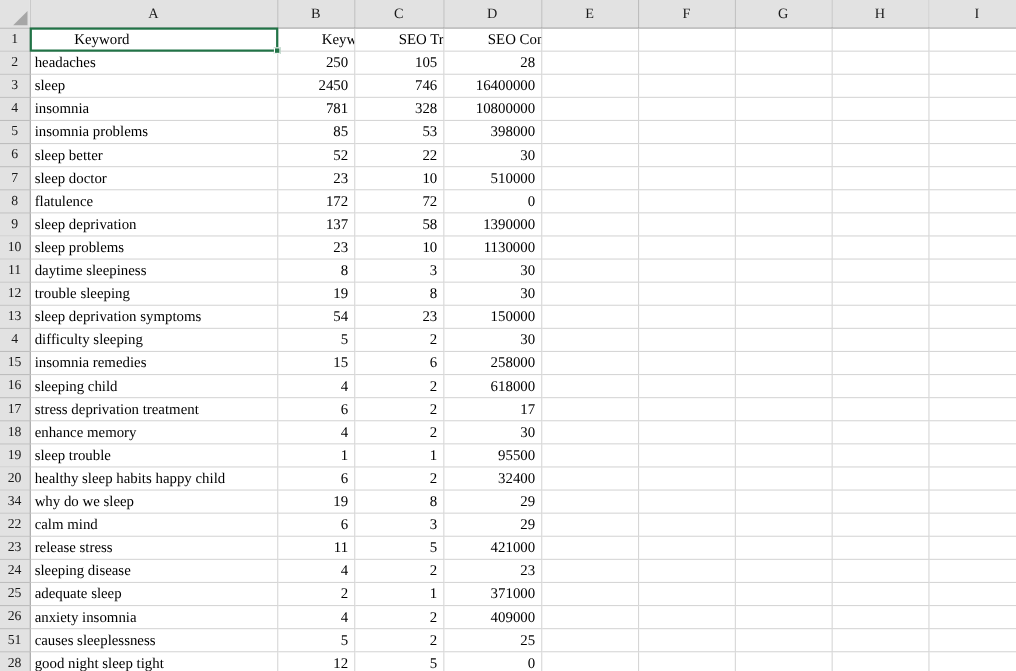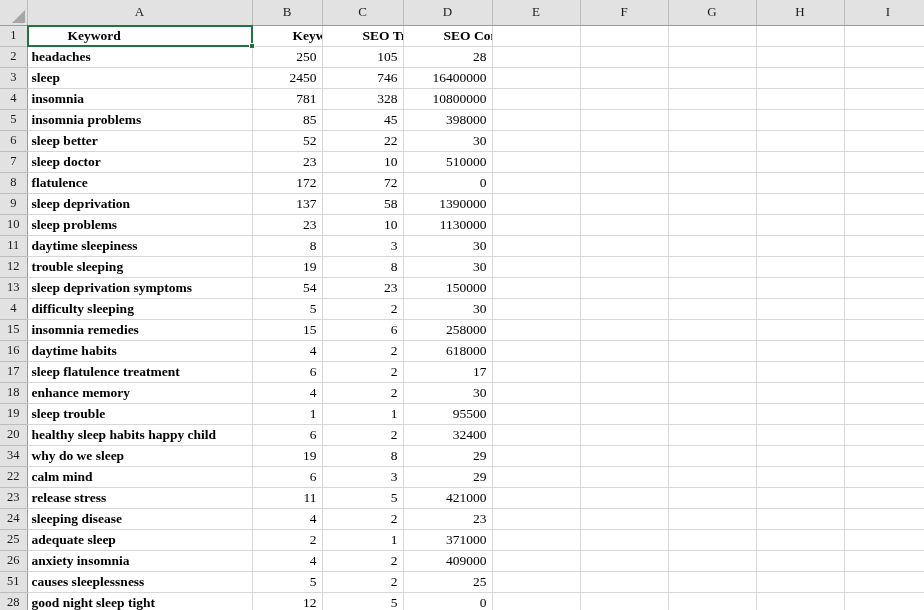--- a/index.html
+++ b/index.html
@@ -80,23 +80,23 @@
   td.cell {
     height: 21px;
     background: #ffffff;
     border-right: 1px solid #d6d6d6;
     border-bottom: 1px solid #d6d6d6;
     font-size: 13.5px;
     color: #000000;
     vertical-align: middle;
     font-family: "Liberation Serif", serif;
   }
-  td.cell.text  { text-align: left;  padding-left: 4px; font-weight: bold; }
+  td.cell.text  { text-align: left;  padding-left: 4px; }
   td.cell.num   { text-align: right; padding-right: 5px; }
-  tr.datarow.hdr td.cell { font-weight: bold; padding-left: 40px; }
+  tr.datarow.hdr td.cell { font-weight: normal; padding-left: 40px; }
 
   td.cA { width: 225px; }
   td.cB { width: 70px; }
   td.cC { width: 81px; }
   td.cD { width: 89px; }
   td.cE, td.cF, td.cG, td.cH { width: 88px; }
   td.cI { width: 88px; border-right: none; }
 
   th.hA { width: 225px; }
   th.hB { width: 70px; }
@@ -194,21 +194,21 @@
           <td class="cell cE num"></td>
           <td class="cell cF num"></td>
           <td class="cell cG num"></td>
           <td class="cell cH num"></td>
           <td class="cell cI num"></td>
         </tr>
         <tr class="datarow">
           <td class="rowhead">5</td>
           <td class="cell cA text">insomnia problems</td>
           <td class="cell cB num">85</td>
-          <td class="cell cC num">45</td>
+          <td class="cell cC num">53</td>
           <td class="cell cD num">398000</td>
           <td class="cell cE num"></td>
           <td class="cell cF num"></td>
           <td class="cell cG num"></td>
           <td class="cell cH num"></td>
           <td class="cell cI num"></td>
         </tr>
         <tr class="datarow">
           <td class="rowhead">6</td>
           <td class="cell cA text">sleep better</td>
@@ -324,33 +324,33 @@
           <td class="cell cC num">6</td>
           <td class="cell cD num">258000</td>
           <td class="cell cE num"></td>
           <td class="cell cF num"></td>
           <td class="cell cG num"></td>
           <td class="cell cH num"></td>
           <td class="cell cI num"></td>
         </tr>
         <tr class="datarow">
           <td class="rowhead">16</td>
-          <td class="cell cA text">daytime habits</td>
+          <td class="cell cA text">sleeping child</td>
           <td class="cell cB num">4</td>
           <td class="cell cC num">2</td>
           <td class="cell cD num">618000</td>
           <td class="cell cE num"></td>
           <td class="cell cF num"></td>
           <td class="cell cG num"></td>
           <td class="cell cH num"></td>
           <td class="cell cI num"></td>
         </tr>
         <tr class="datarow">
           <td class="rowhead">17</td>
-          <td class="cell cA text">sleep flatulence treatment</td>
+          <td class="cell cA text">stress deprivation treatment</td>
           <td class="cell cB num">6</td>
           <td class="cell cC num">2</td>
           <td class="cell cD num">17</td>
           <td class="cell cE num"></td>
           <td class="cell cF num"></td>
           <td class="cell cG num"></td>
           <td class="cell cH num"></td>
           <td class="cell cI num"></td>
         </tr>
         <tr class="datarow">

